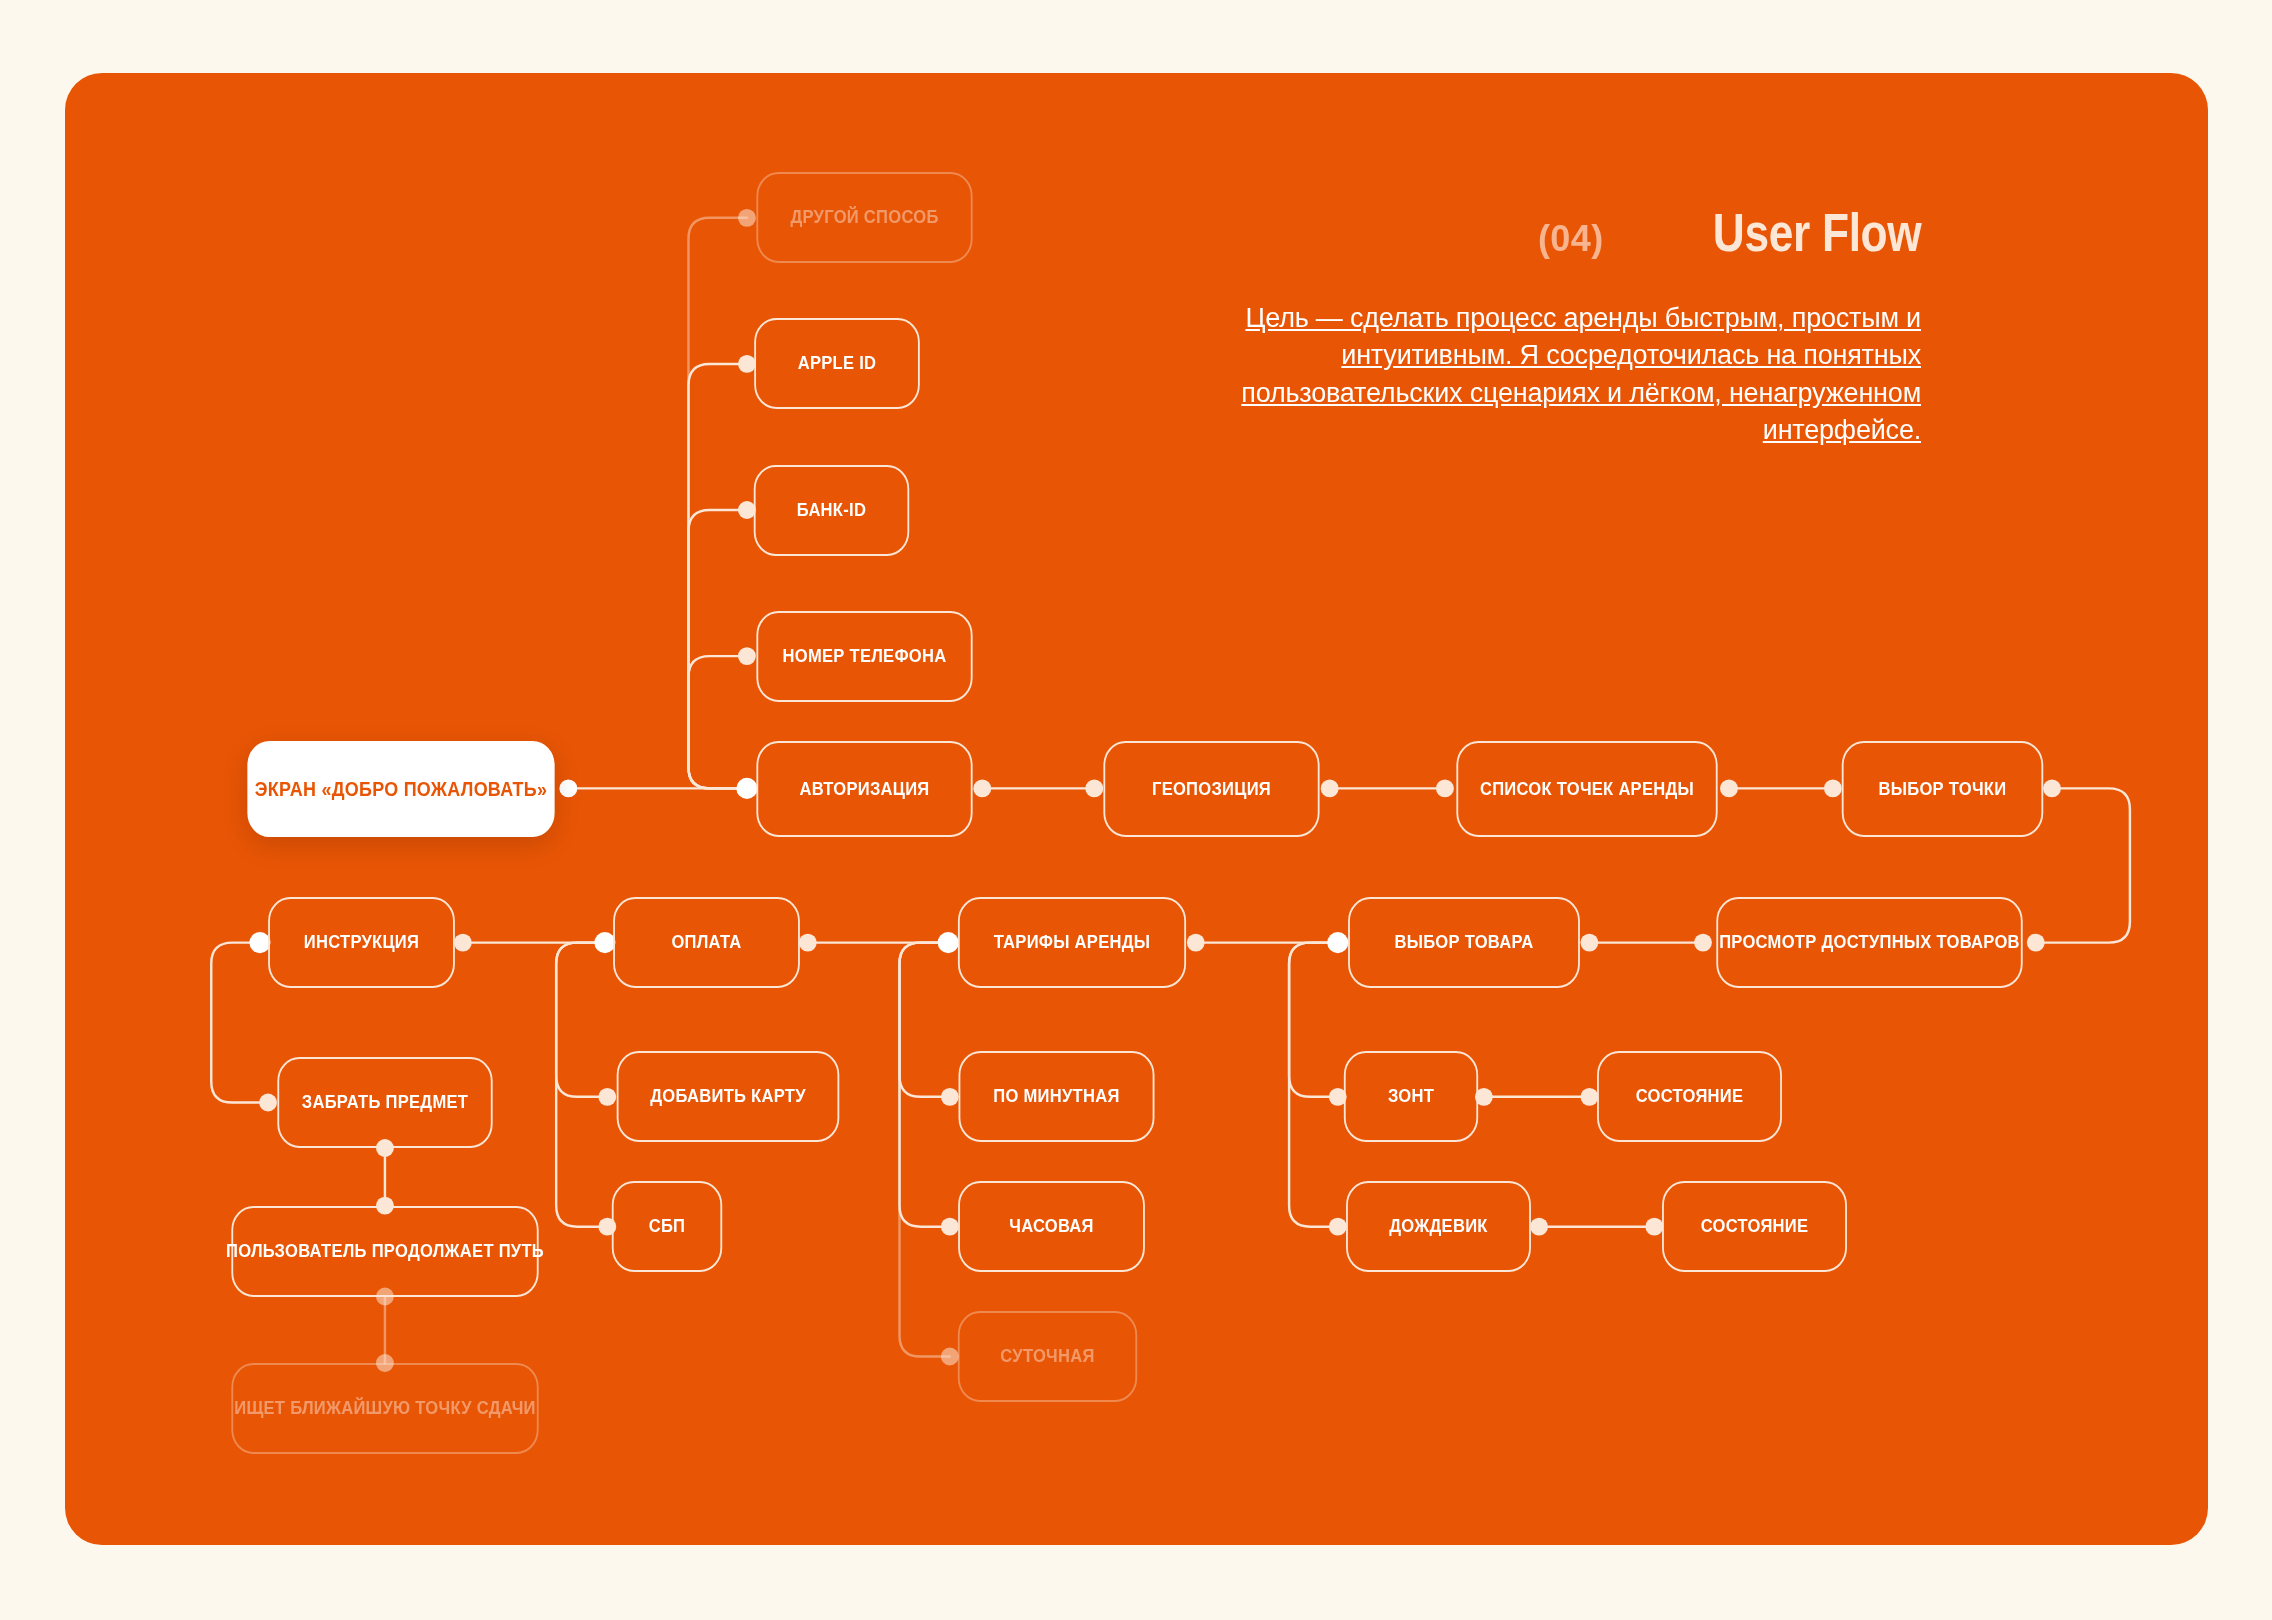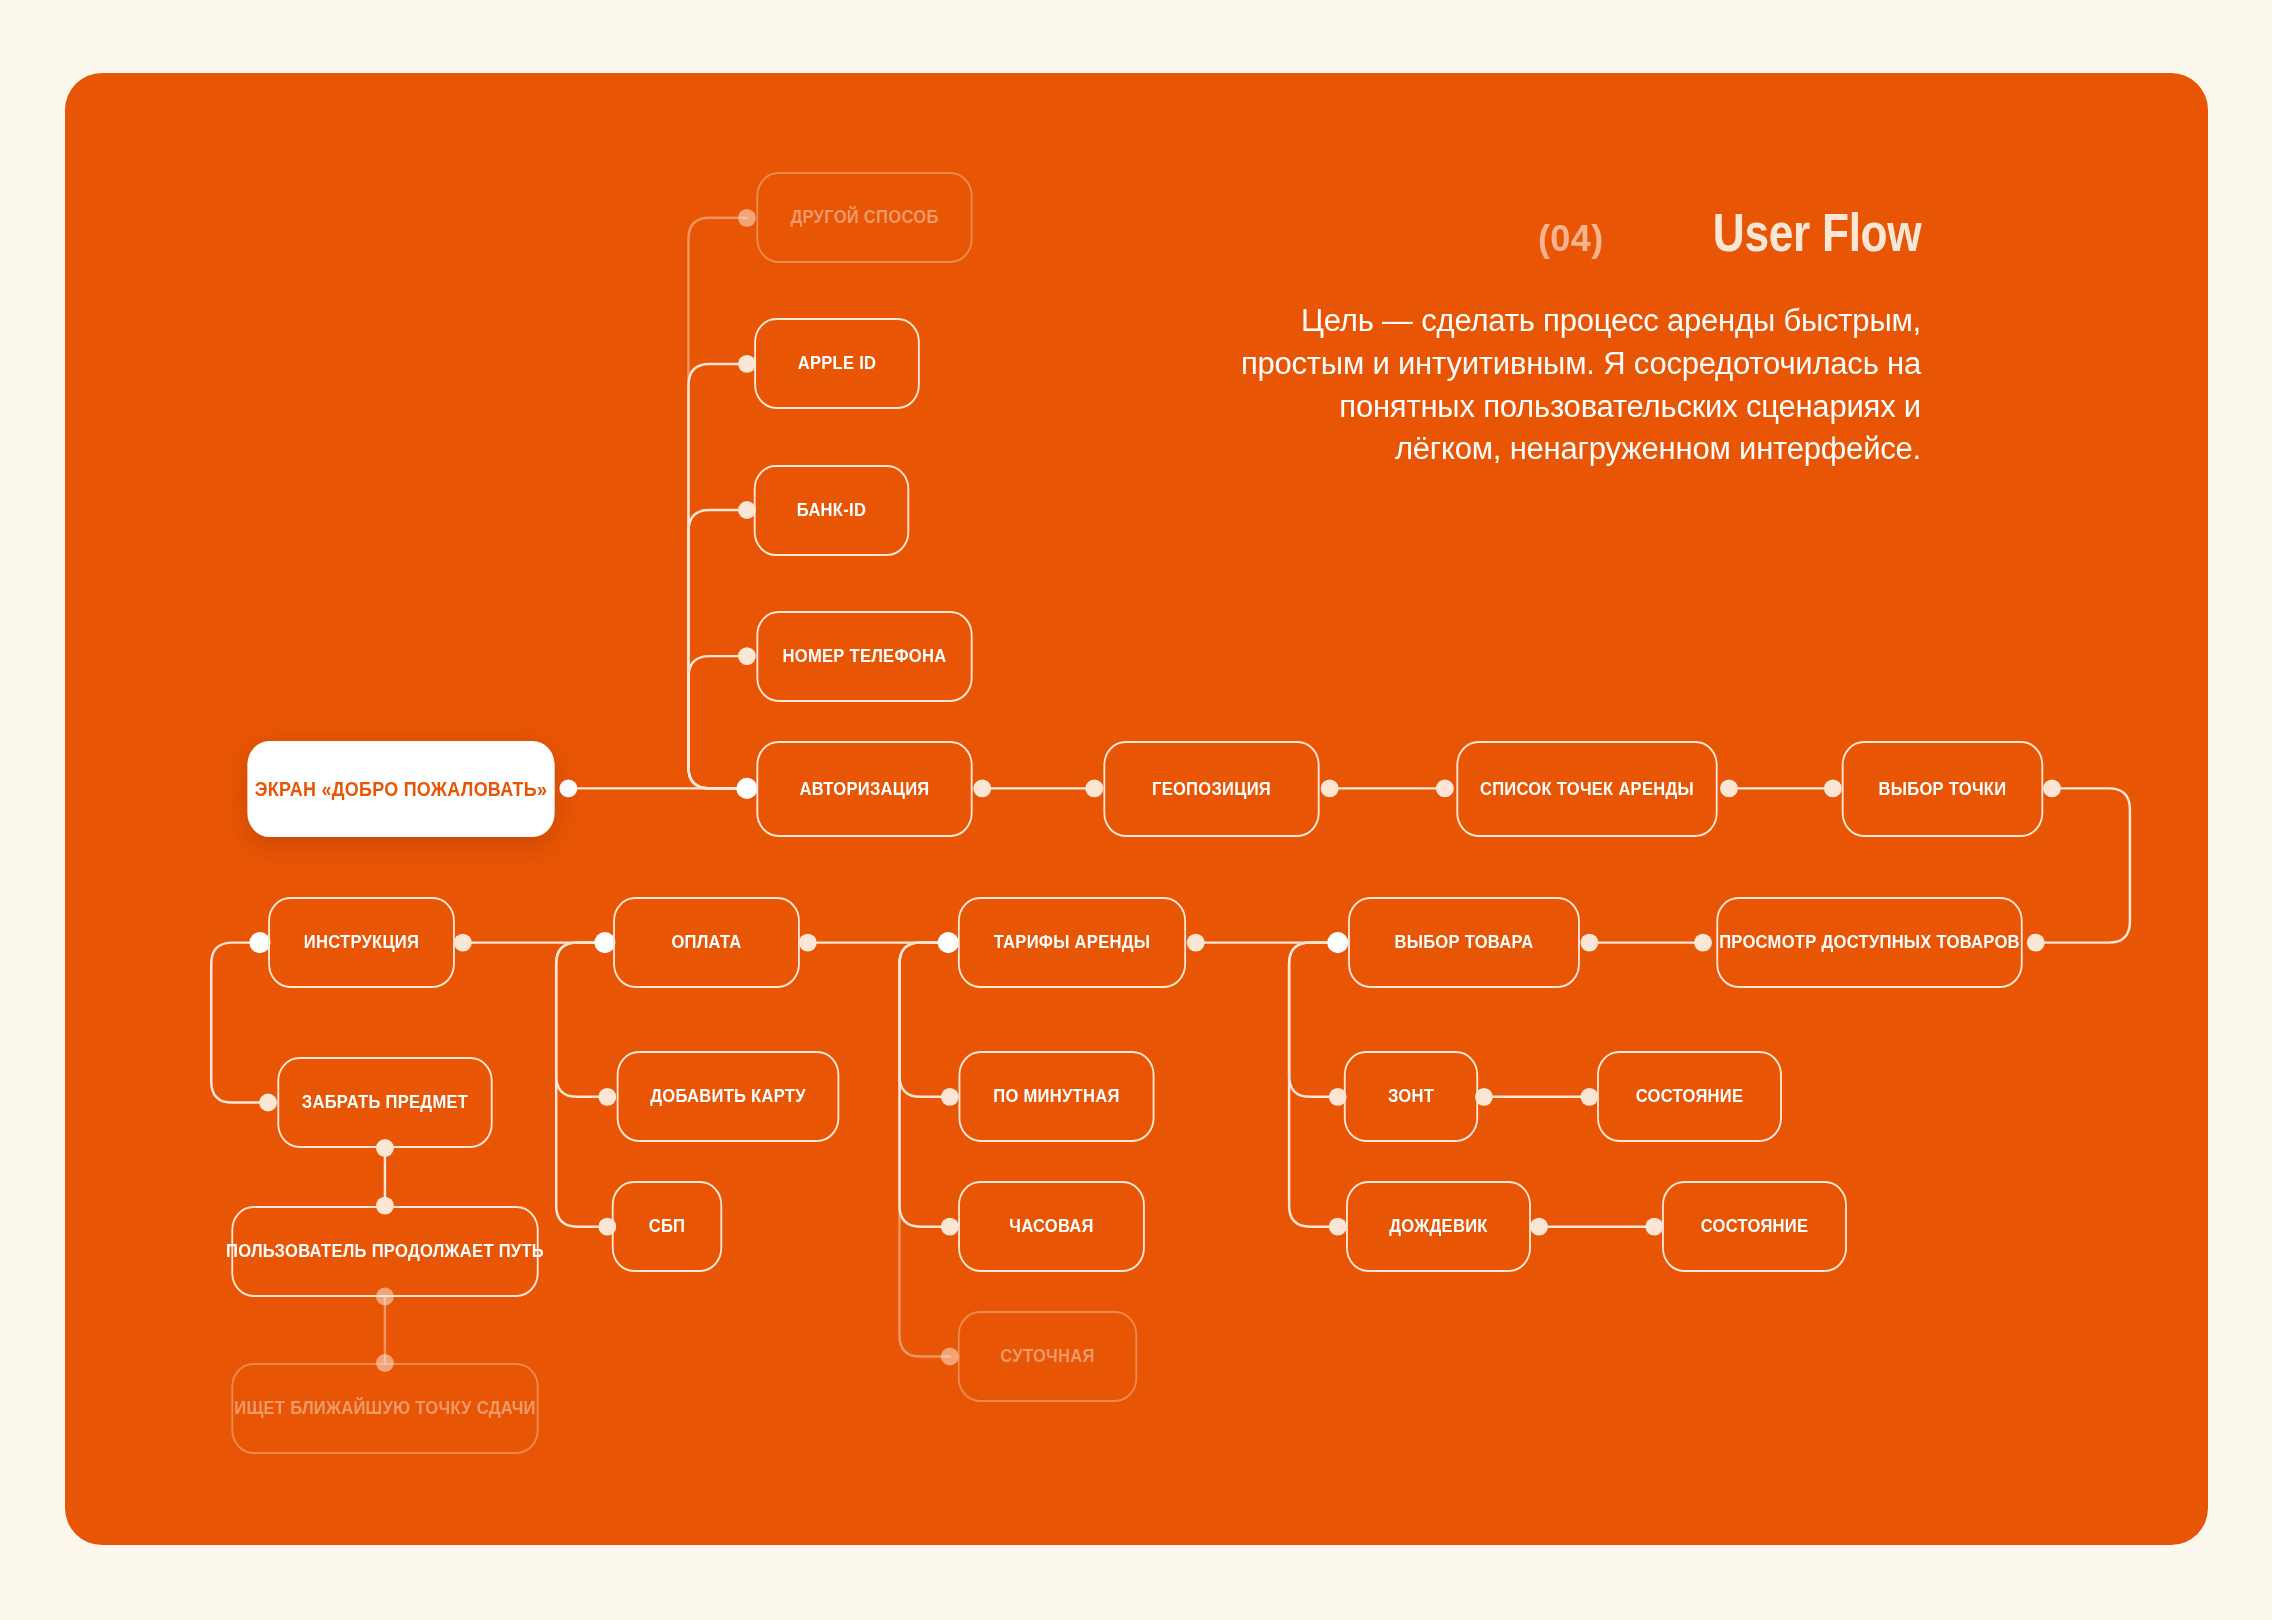--- a/index.html
+++ b/index.html
@@ -31,22 +31,22 @@
     font-size:36px;font-weight:bold;letter-spacing:0.4px;
     color:#F8B48E;
   }
   #title{
     font-size:54px;font-weight:bold;color:#FCE6D6;
     letter-spacing:-0.4px;
     transform:scaleX(.82);transform-origin:right bottom;
     white-space:nowrap;
   }
   #subtitle{
-    font-size:31px;line-height:1.38;color:#FFFFFF;
-    font-weight:400;letter-spacing:-0.2px;
+    font-size:27px;line-height:1.38;color:#FFFFFF;
+    font-weight:400;letter-spacing:-0.2px;text-decoration:underline;
   }
 
   
   .node{
     position:absolute;
     box-sizing:border-box;
     display:flex;align-items:center;justify-content:center;
     border-radius:24px;
     border:2.4px solid #FCE6D6;
     color:#FFFFFF;

